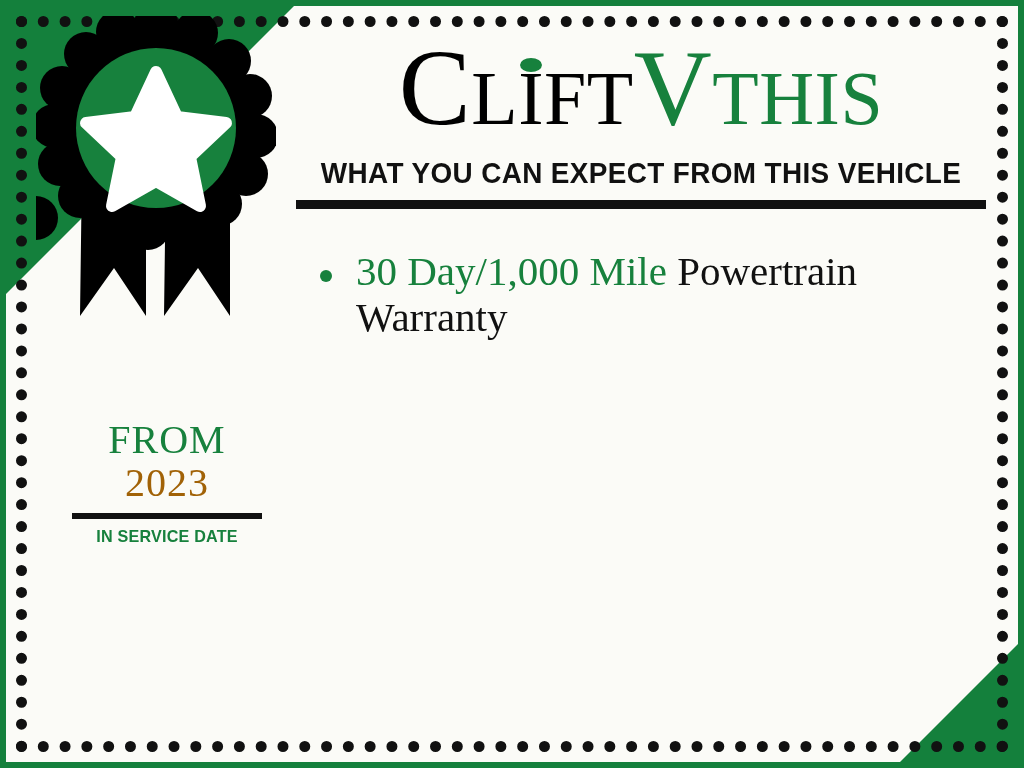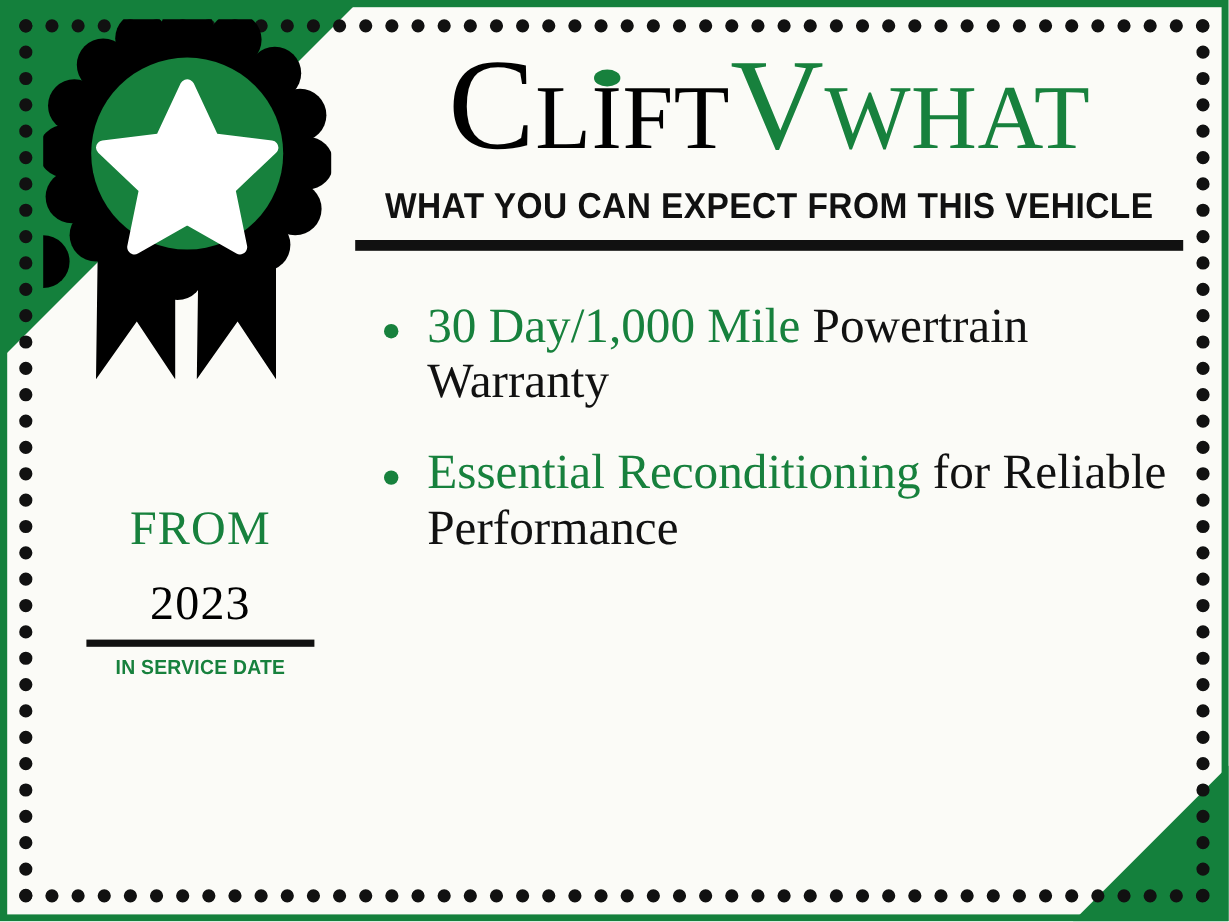--- a/index.html
+++ b/index.html
@@ -167,24 +167,23 @@
   .date-month {
     font-family: "Liberation Serif", serif;
     font-size: 40px;
     color: #17813d;
     line-height: 1.08;
     letter-spacing: 1px;
   }
   .date-year {
     font-family: "Liberation Serif", serif;
     font-size: 40px;
-    color: #000000;
+    color: #a16207;
     line-height: 1.08;
     letter-spacing: 1px;
-    margin-top: 20px;
   }
   .date-rule {
     margin: 9px auto 8px auto;
     width: 100%;
     height: 6px;
     background: #111111;
   }
   .date-label {
     font-family: "Liberation Sans", sans-serif;
     font-weight: bold;
@@ -242,29 +241,26 @@
   <div class="date-block">
     <div class="date-month">FROM</div>
     <div class="date-year">2023</div>
     <div class="date-rule"></div>
     <div class="date-label">IN SERVICE DATE</div>
   </div>
 
   <div class="content">
 
     <div class="logo">
-      <span class="big dark">C</span><span class="small dark">L</span><span class="i-wrap"><span class="i-dot"></span><span class="small dark">I</span></span><span class="small dark">FT</span><span class="big green">V</span><span class="small green">WHAT</span>
+      <span class="big dark">C</span><span class="small dark">L</span><span class="i-wrap"><span class="i-dot"></span><span class="small dark">I</span></span><span class="small dark">FT</span><span class="big green">V</span><span class="small green">THIS</span>
     </div>
 
     <div class="subtitle">WHAT YOU CAN EXPECT FROM THIS VEHICLE</div>
     <div class="subtitle-rule"></div>
 
     <ul class="bullets">
       <li class="green-bullet">
         <span class="g">30 Day/1,000 Mile </span><span class="k">Powertrain Warranty</span>
       </li>
-      <li class="green-bullet">
-        <span class="g">Essential Reconditioning </span><span class="k">for Reliable Performance</span>
-      </li>
     </ul>
 
   </div>
 </div>
 
 </body></html>

